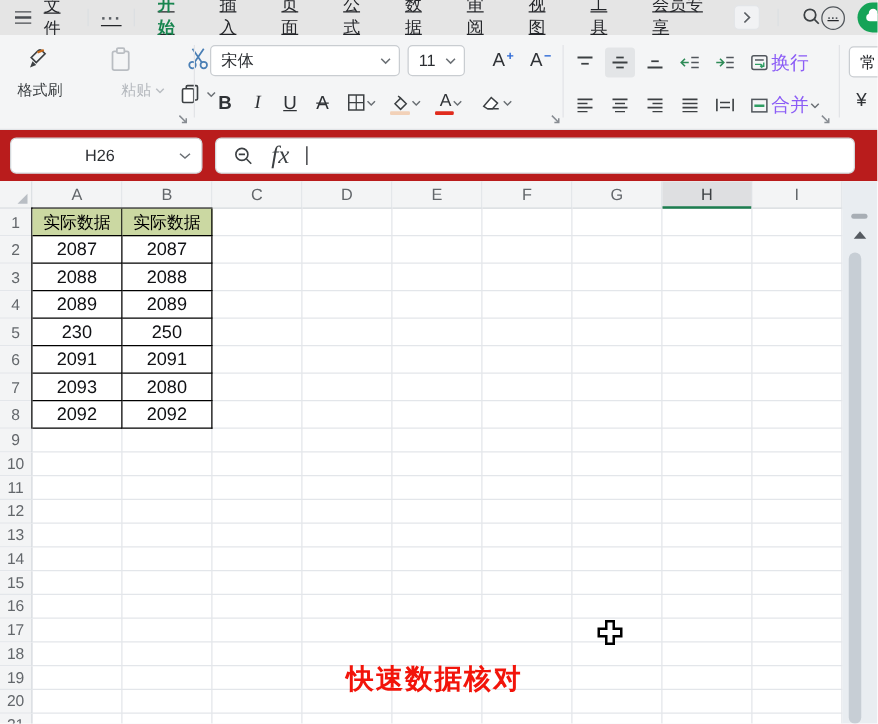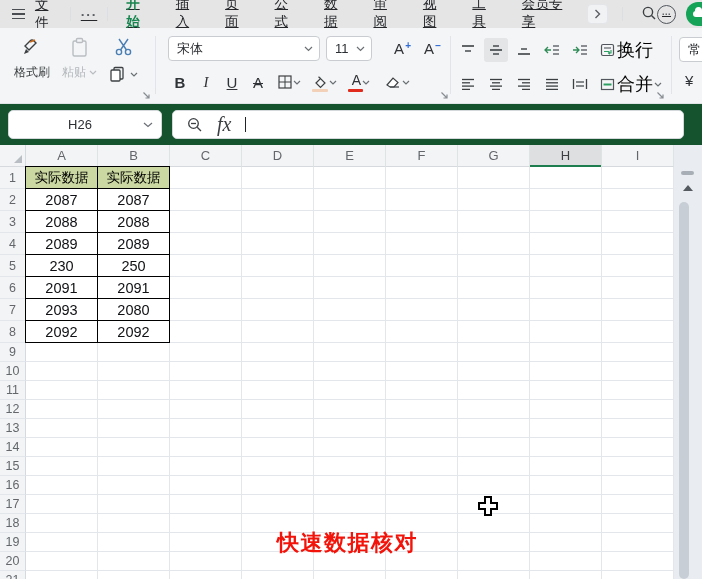--- a/index.html
+++ b/index.html
@@ -35,21 +35,21 @@
   
   .toolbar { position:absolute; left:0; top:28px; width:702px; height:76px; background:#f4f5f6;
              border-bottom:1px solid #e1e4e7; }
   .tb-div { position:absolute; top:8px; width:1px; height:58px; background:#e2e4e7; }
   .group { position:absolute; top:0; height:76px; }
   .launcher { position:absolute; bottom:4px; }
 
   .g1 { left:14px; width:134px; display:flex; gap:12px; padding-top:8px; }
   .gcol { display:flex; flex-direction:column; align-items:center; gap:4px; }
   .glabel { font-size:12px; color:#3c4043; white-space:nowrap; display:flex; align-items:center; gap:2px; }
-  .glabel.disabled { color:#b3b7bc; }
+  .glabel.disabled { color:#b3b7bc;margin-left:35px; }
 
   .g2 { left:168px; width:282px; }
   .g2 .row1 { position:absolute; top:8px; left:0; display:flex; align-items:center; gap:6px; }
   .g2 .row2 { position:absolute; top:42px; left:0; display:flex; align-items:center; gap:2px; }
   .combo { background:#fff; border:1px solid #c9cdd1; border-radius:4px; height:25px;
            display:flex; align-items:center; font-size:13px; color:#2b2e32; padding:0 6px 0 8px; }
   .combo .cval { flex:1; }
   .font-combo { width:152px; }
   .size-combo { width:46px; }
   .ticon { display:inline-flex; align-items:center; justify-content:center; min-width:24px; height:24px;
@@ -60,30 +60,30 @@
   .b-under { text-decoration:underline; }
   .b-strike { text-decoration:line-through; }
   .sizer { font-size:15px; font-weight:500; position:relative; padding-right:6px; }
   .sizer sup { position:absolute; top:0px; right:-1px; font-size:10px; color:#2f6bd7; font-weight:bold; }
   .colorbar { position:absolute; left:4px; bottom:2px; height:3px; border-radius:1px; }
   .chev { margin-left:1px; }
 
   .g3 { left:456px; width:210px; }
   .g3 .row1 { position:absolute; top:10px; left:0; display:flex; align-items:center; gap:4px; }
   .g3 .row2 { position:absolute; top:44px; left:0; display:flex; align-items:center; gap:4px; }
-  .wraptxt { font-size:18px; color:#000000; margin-left:2px; white-space:nowrap; }
+  .wraptxt { font-size:15px; color:#8b5cf6; margin-left:2px; white-space:nowrap; }
 
   .g4 { left:679px; width:40px; }
   .numfmt-box { position:absolute; top:9px; left:0; width:40px; height:25px; background:#fff;
                 border:1px solid #c9cdd1; border-radius:4px; display:flex; align-items:center;
                 font-size:13px; padding-left:8px; }
   .currency { position:absolute; top:44px; left:6px; font-size:15px; color:#2f3236; }
 
   
-  .formulabar { position:absolute; left:0; top:104px; width:702px; height:41px; background:#14532d; }
+  .formulabar { position:absolute; left:0; top:104px; width:702px; height:41px; background:#b91c1c; }
   .namebox { position:absolute; left:8px; top:6px; width:154px; height:29px; background:#fff;
              border:1px solid #d4d8db; border-radius:5px; display:flex; align-items:center;
              font-size:13px; color:#2b2e32; padding:0 8px; }
   .namebox .nval { flex:1; text-align:center; }
   .fxbox { position:absolute; left:172px; top:6px; width:512px; height:29px; background:#fff;
            border:1px solid #d4d8db; border-radius:5px; display:flex; align-items:center; padding-left:14px; gap:14px; }
   .fx { font-family:"Liberation Serif", serif; font-style:italic; font-size:20px; color:#3c4043; }
   .caret { width:1px; height:15px; background:#202327; }
 
   

